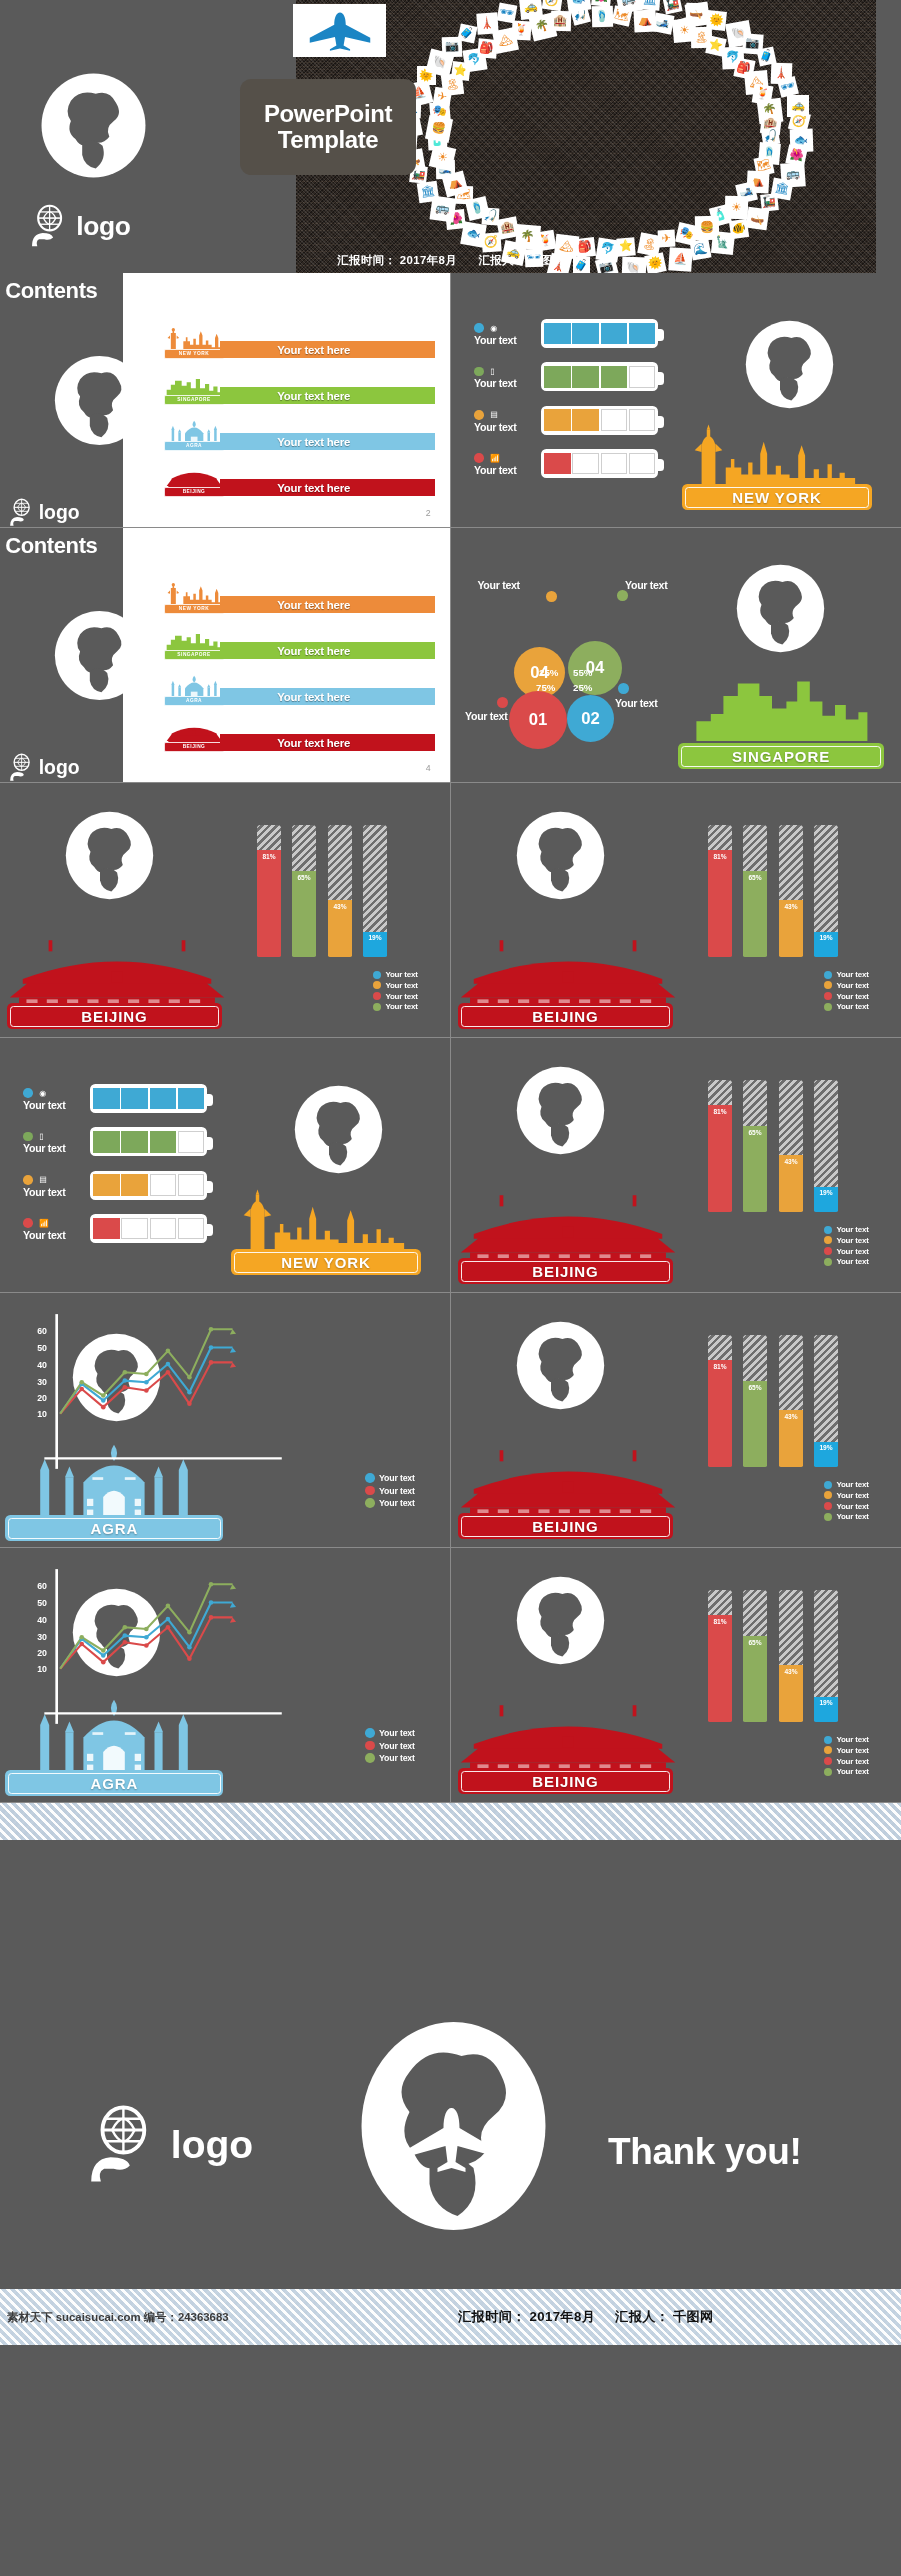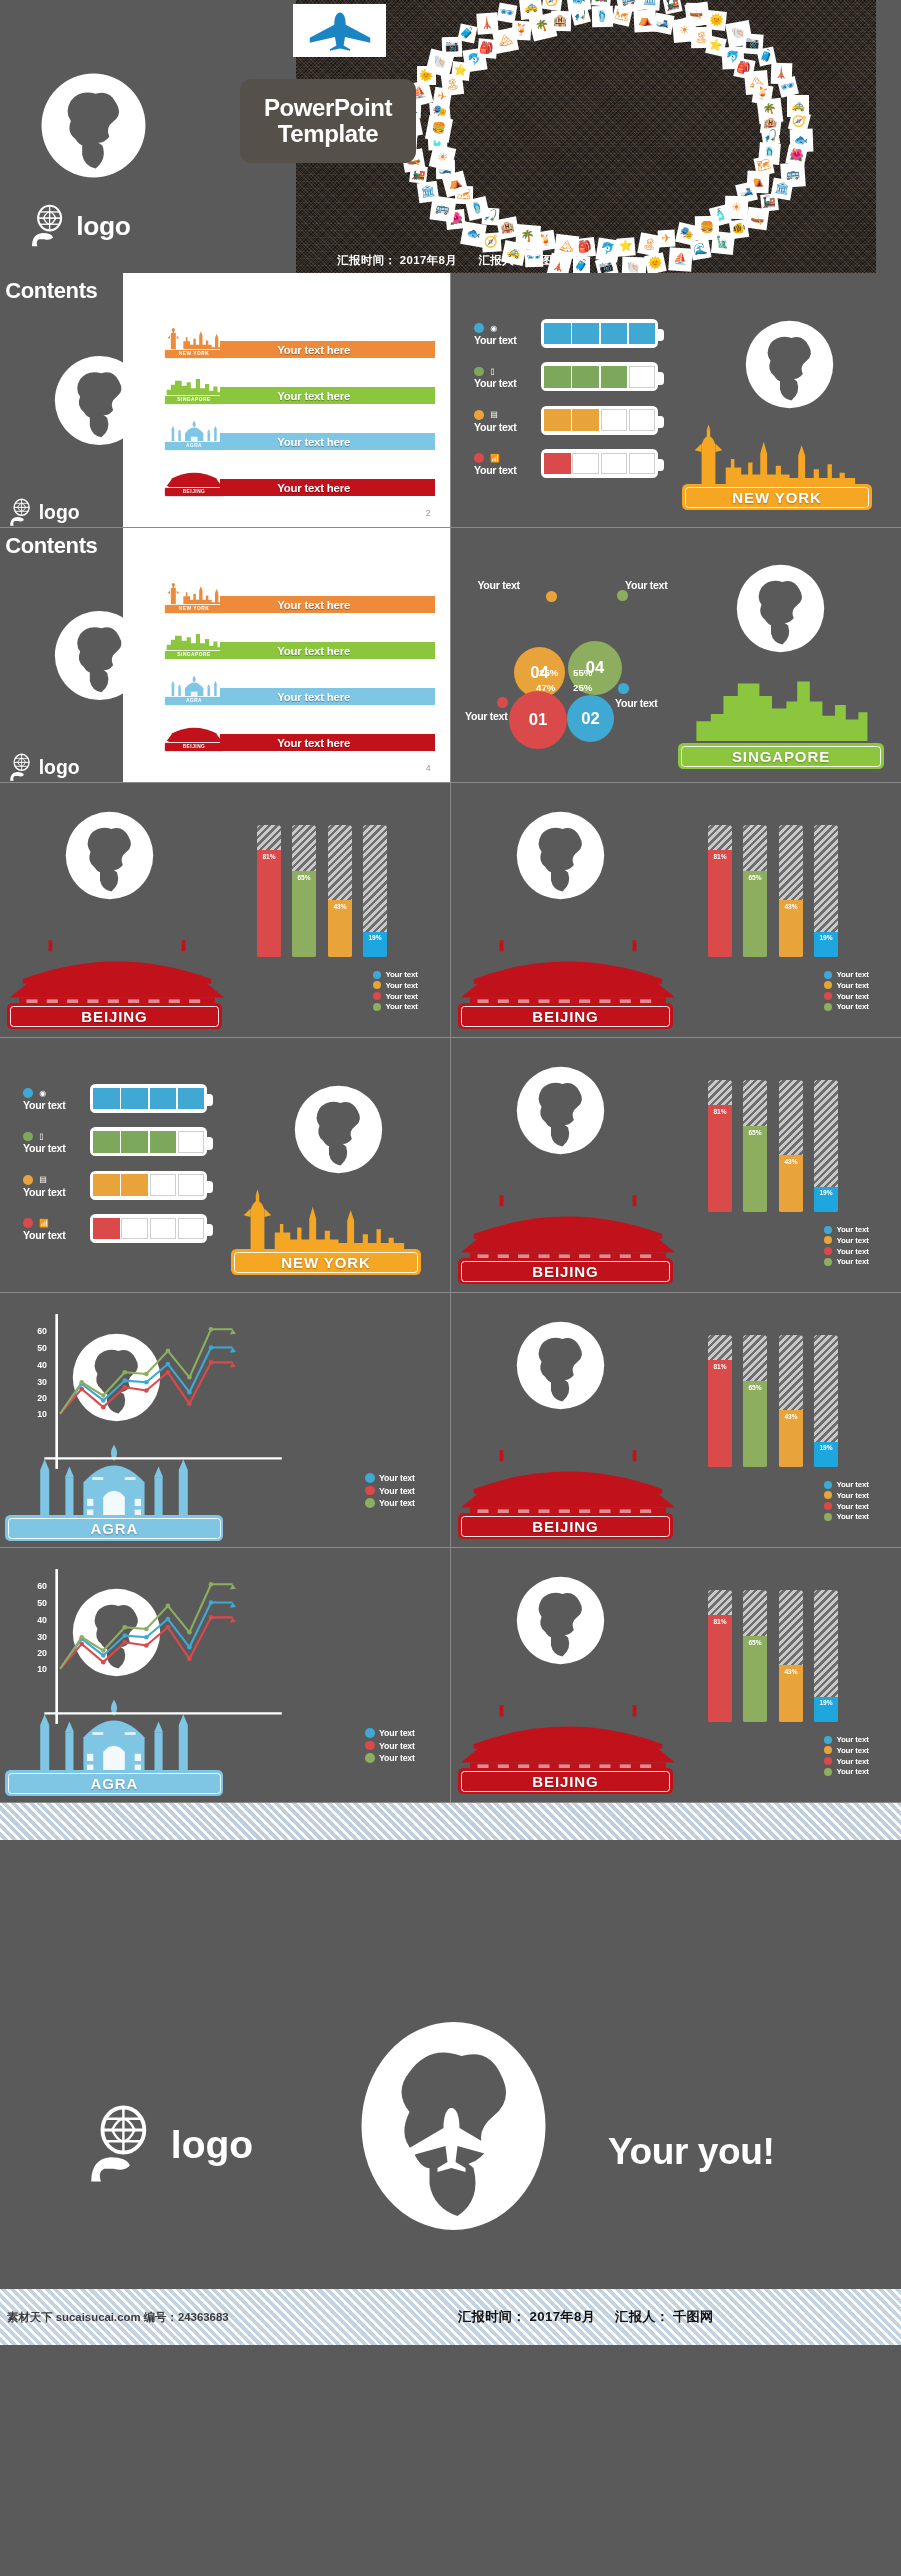--- a/index.html
+++ b/index.html
@@ -29,21 +29,21 @@
     position:absolute; left:37px; top:69px; width:113px; height:113px; z-index:4;
   }
   .logo-mark { position:absolute; left:30px; top:204px; z-index:4; display:flex; align-items:center; gap:5.3px; }
   .logo-mark .logo-text { color:#fff; font-size:26.4px; font-weight:bold; letter-spacing:-0.4px; }
 
   .plane-card {
     position:absolute; left:293px; top:3.5px; width:93px; height:53px;
     background:#fff; z-index:4; display:flex; align-items:center; justify-content:center;
   }
   .title-plate {
-    position:absolute; left:240px; top:79px; width:176px; height:84px;
+    position:absolute; left:240px; top:79px; width:176px; height:96px;
     background:#555049; border-radius:11.4px; z-index:4;
     display:flex; flex-direction:column; align-items:center; justify-content:center;
   }
   .title-plate .t1 { color:#fff; font-size:24px; font-weight:bold; line-height:1.08; letter-spacing:-0.4px; }
   .title-plate .t2 { color:#fff; font-size:24px; font-weight:bold; line-height:1.08; letter-spacing:-0.4px; }
   .hero-footer {
     position:absolute; left:0; right:0; bottom:5.3px; text-align:center; z-index:5;
     color:#fff; font-size:11.4px; font-weight:bold; letter-spacing:0.4px;
   }
   .hero-footer span { margin:0 1.8px; }
@@ -568,21 +568,21 @@
         </div>
     <div class="bub" style="left:116px;top:167px;width:47px;height:47px;background:#3FA9D4;font-size:16.7px">
       <span>02</span>
         </div>
     <div class="bub" style="left:58px;top:163px;width:58px;height:58px;background:#DA4A4A;font-size:16.7px">
       <span>01</span>
         </div>
 
     <div class="bub-pct" style="left:88px;top:139px">25%</div>
     <div class="bub-pct" style="left:122px;top:139px">55%</div>
-    <div class="bub-pct" style="left:85px;top:154px">47%</div>
+    <div class="bub-pct" style="left:85px;top:154px">75%</div>
     <div class="bub-pct" style="left:122px;top:154px">25%</div>
 
     <svg style="position:absolute;left:282px;top:33px;" class="globe-md" viewBox="0 0 100 100">
   <circle cx="50" cy="50" r="46" fill="#fff"></circle>
   <path d="M30 28 Q38 18 52 22 Q64 18 70 30 Q76 40 68 46 Q60 52 64 60 Q58 68 48 64 Q40 72 34 62 Q26 56 30 46 Q24 38 30 28Z" fill="#5a5a5a"></path>
   <path d="M40 66 Q50 60 58 68 Q62 80 52 88 Q42 86 40 76Z" fill="#5a5a5a"></path>
         </svg>
     <div style="position:absolute;left:222px;top:141px"><svg style="width:216px;height:72px" viewBox="0 0 200 80">
       <path d="M6 80 L6 58 L22 58 L22 50 L36 50 L36 30 L52 30 L52 16 L76 16 L76 30 L90 30 L90 44 L106 44 L106 36 L118 36 L118 14 L132 14 L132 36 L146 36 L146 52 L160 52 L160 40 L172 40 L172 56 L186 56 L186 48 L196 48 L196 80Z" fill="#8CC63E"></path>
           </svg></div>
@@ -1195,21 +1195,21 @@
         <path d="M2 48 Q2 34 14 33 Q24 33 26 38 Q22 42 16 40 L10 40 Q6 42 8 48Z" fill="#fff"></path>
       </svg>
       <span class="logo-text">logo</span>
     </div>
     <svg class="thanks-globe" viewBox="0 0 100 110">
       <ellipse cx="50" cy="55" rx="46" ry="52" fill="#fff"></ellipse>
       <path d="M28 28 Q38 14 54 20 Q68 16 74 30 Q80 42 70 50 Q60 58 66 68 Q58 78 46 72 Q36 82 30 68 Q22 60 28 48 Q20 38 28 28Z" fill="#5a5a5a"></path>
       <path d="M38 74 Q50 66 60 76 Q64 92 52 100 Q40 96 38 84Z" fill="#5a5a5a"></path>
       <path d="M49 46 C51.5 46 53 50 53 56 L70 66 L70 70 L52 65 L51 73 L56 76 L56 78 L49 76 L42 78 L42 76 L47 73 L46 65 L28 70 L28 66 L45 56 C45 50 46.5 46 49 46Z" fill="#fff"></path>
     </svg>
-    <div class="thanks-txt">Your you!</div>
+    <div class="thanks-txt">Thank you!</div>
   </div>
 
   <div class="botfoot">
     <div class="l">素材天下 sucaisucai.com 编号：24363683</div>
     <div class="r">
       <span>汇报时间：</span><span>2017年8月</span>
       &nbsp;&nbsp;
       <span>汇报人：</span><span>千图网</span>
     </div>
   </div>

